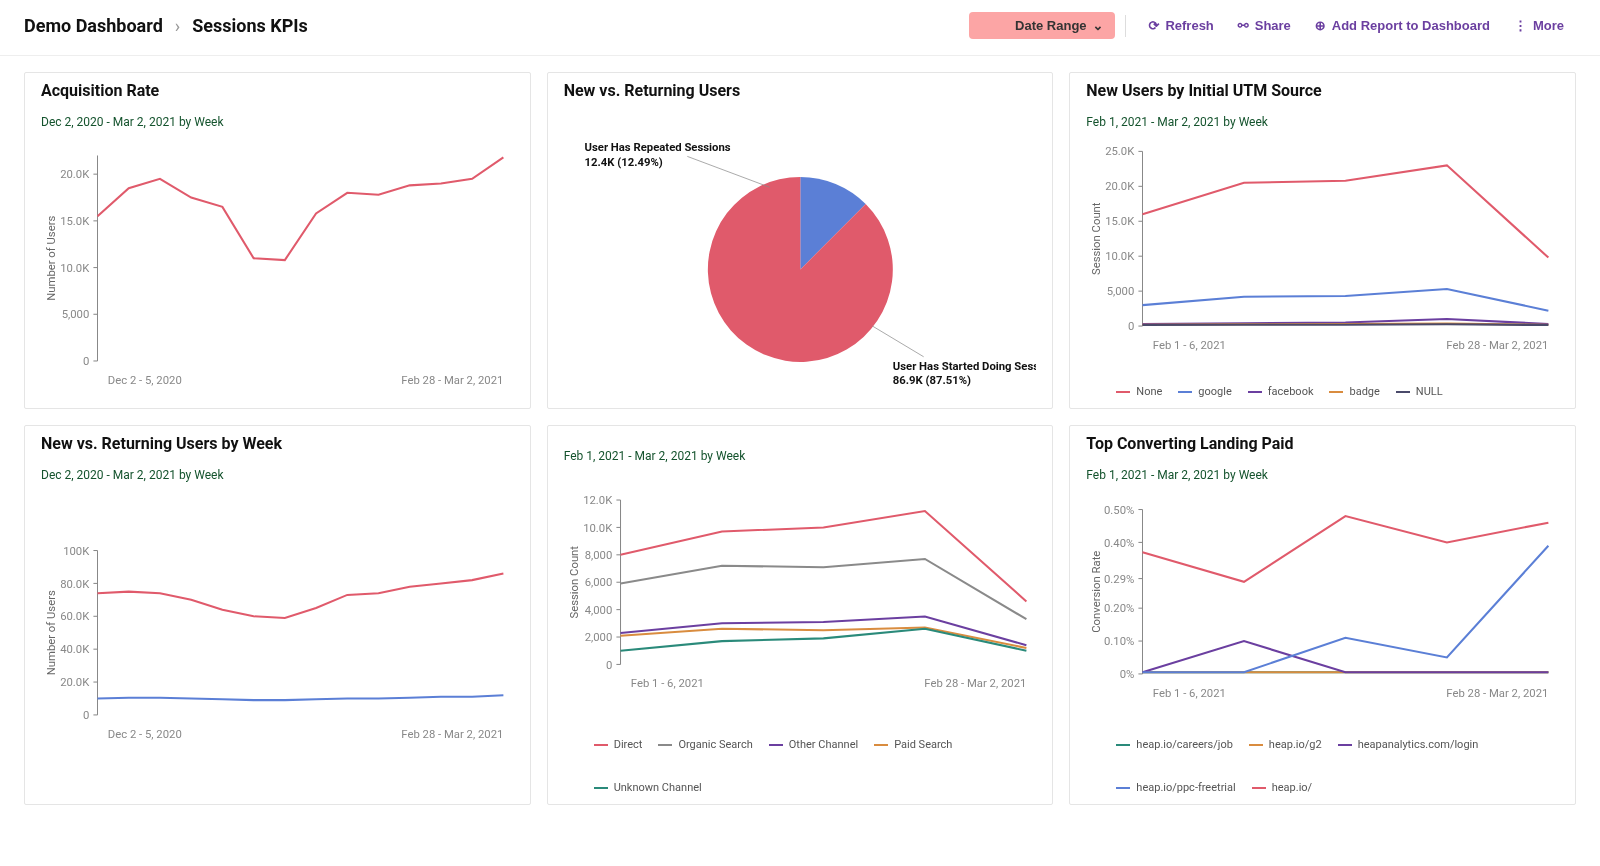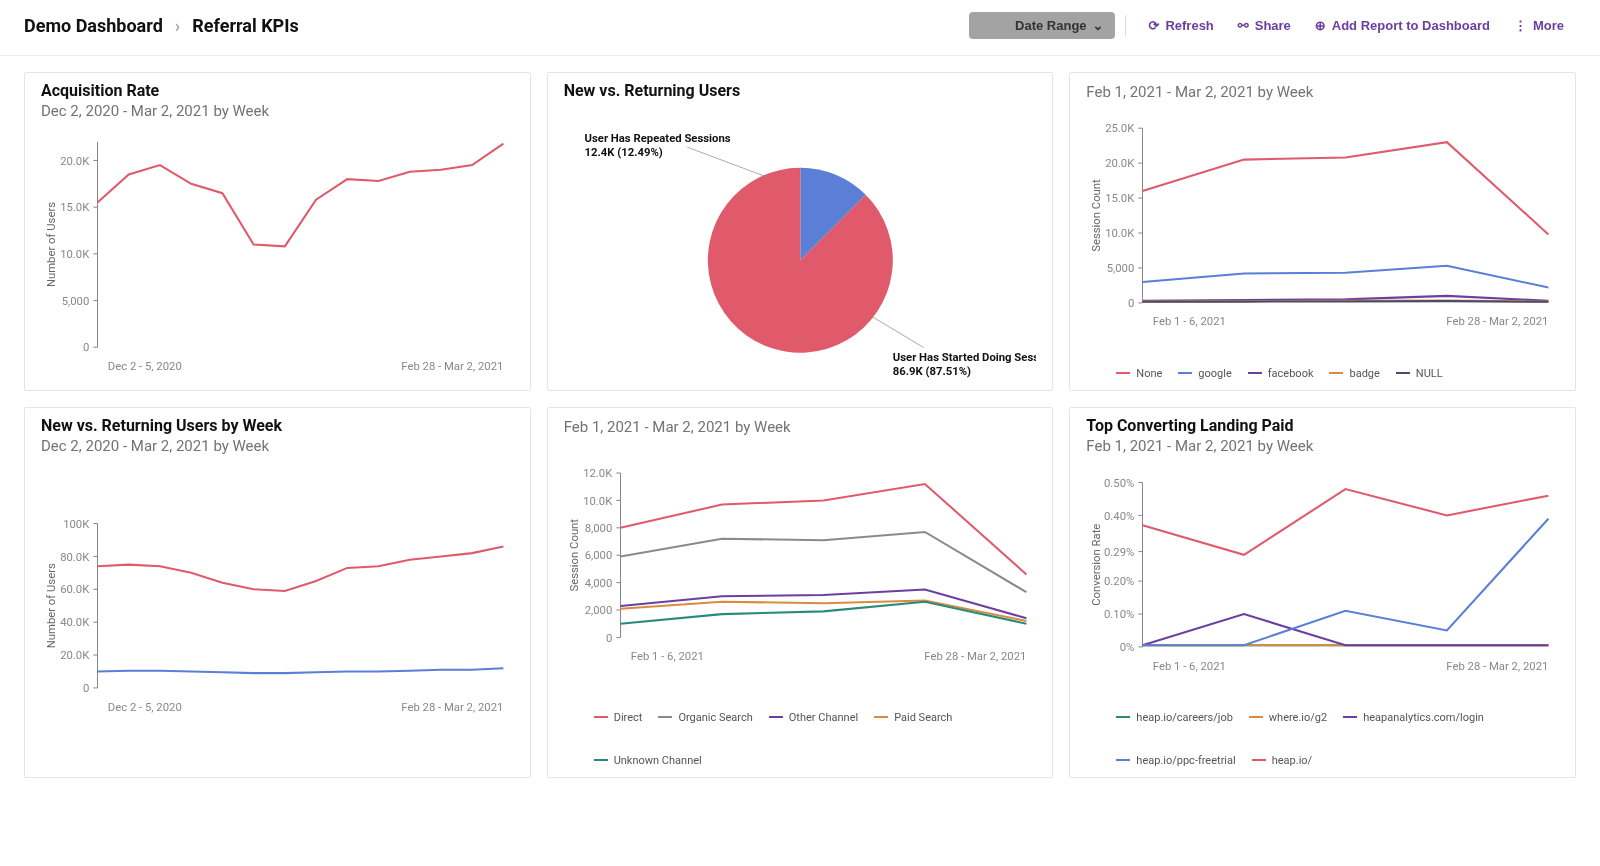--- a/index.html
+++ b/index.html
@@ -2,44 +2,44 @@
 <html><head>
 <meta charset="utf-8">
 <style>
   * { box-sizing: border-box; margin: 0; padding: 0; }
   body { font-family: -apple-system, BlinkMacSystemFont, "Segoe UI", Roboto, Helvetica, Arial, sans-serif; background: #fff; color: #222; font-size: 13px; }
   .topbar { display: flex; align-items: center; padding: 12px 24px 16px 24px; border-bottom: 1px solid #eee; }
   .breadcrumb { font-size: 18px; font-weight: 700; color: #111; display:flex; gap:12px;}
   .breadcrumb .chev { color:#999; font-weight:400; }
   .spacer { flex: 1; }
   .btn { display: inline-flex; align-items: center; gap: 6px; padding: 6px 12px; border-radius: 4px; font-size: 13px; font-weight: 600; cursor: pointer; border: none; background: transparent; }
-  .btn.date { background: #a3a3a3; color: #333; padding-left: 46px; }
+  .btn.date { background: #fca5a5; color: #333; padding-left: 46px; }
   .btn.purple { color: #6b3fa0; }
   .divider-v { width: 1px; height: 22px; background: #ddd; margin: 0 10px; }
   .grid { display: grid; grid-template-columns: 1fr 1fr 1fr; gap: 16px; padding: 16px 24px; }
   .card { border: 1px solid #e5e5e5; border-radius: 2px; padding: 8px 16px 10px 16px; background: #fff; display:flex; flex-direction:column; }
   .card h3 { font-size: 16px; font-weight: 700; color: #111; }
-  .card .sub { font-size: 15px; color: #737373; margin-top: 2px; }
+  .card .sub { font-size: 12px; color: #14532d; margin-top: 15px; }
   .chart { flex:1; margin-top: 10px; position: relative; min-height: 220px; }
   .legend { display:flex; flex-wrap:wrap; gap: 10px 16px; font-size:11px; color:#555; margin-top:6px; padding-left: 30px;}
   .legend .item { display:inline-flex; align-items:center; gap:6px;margin-top:20px;}
   .swatch { width:14px; height:2px; display:inline-block; }
   svg { width:100%; height:100%; }
   .ylabel { font-size:11px; fill:#666; }
   .pie-label { font-size:11px; font-weight:700; fill:#111; }
   .pie-sub { font-size:11px; font-weight:700; fill:#111; }
 </style>
 </head>
 <body>
 
 <div class="topbar">
   <div class="breadcrumb">
     <span>Demo Dashboard</span>
     <span class="chev">›</span>
-    <span>Referral KPIs</span>
+    <span>Sessions KPIs</span>
   </div>
   <div class="spacer"></div>
   <button class="btn date">
     <span>Date Range</span>
     <span>⌄</span>
   </button>
   <span class="divider-v"></span>
   <button class="btn purple">
     <span>⟳</span>
     <span>Refresh</span>
@@ -94,20 +94,21 @@
           <text x="20" y="20" class="pie-label">User Has Repeated Sessions</text>
           <text x="20" y="34" class="pie-sub">12.4K (12.49%)</text>
           <line x1="300" y1="190" x2="350" y2="220" stroke="#888" stroke-width="0.7"></line>
           <text x="320" y="233" class="pie-label">User Has Started Doing Sess…</text>
           <text x="320" y="247" class="pie-sub">86.9K (87.51%)</text>
         </svg>
     </div>
   </div>
 
   <div class="card">
+    <h3>New Users by Initial UTM Source</h3>
     <div class="sub">Feb 1, 2021 - Mar 2, 2021 by Week</div>
     <div class="chart">
       <svg viewBox="0 0 460 210">
           <line x1="51" y1="180" x2="55" y2="180" stroke="#888"></line>
           <text x="47" y="184" text-anchor="end" class="axis" font-size="11" fill="#888">0</text>
           <line x1="51" y1="146" x2="55" y2="146" stroke="#888"></line>
           <text x="47" y="150" text-anchor="end" class="axis" font-size="11" fill="#888">5,000</text>
           <line x1="51" y1="112" x2="55" y2="112" stroke="#888"></line>
           <text x="47" y="116" text-anchor="end" class="axis" font-size="11" fill="#888">10.0K</text>
           <line x1="51" y1="78" x2="55" y2="78" stroke="#888"></line>
@@ -259,21 +260,21 @@
           <path d="M55 51.599999999999994 L153.75 80.39999999999999 L252.5 16.400000000000006 L351.25 42 L450 22.799999999999983 " fill="none" stroke="#e05a6b" stroke-width="2"></path>
         </svg>
     </div>
     <div class="legend">
         <span class="item">
           <span class="swatch" style="background:#2a8a7a"></span>
           <span>heap.io/careers/job</span>
         </span>
         <span class="item">
           <span class="swatch" style="background:#d98c3f"></span>
-          <span>where.io/g2</span>
+          <span>heap.io/g2</span>
         </span>
         <span class="item">
           <span class="swatch" style="background:#6b3fa0"></span>
           <span>heapanalytics.com/login</span>
         </span>
         <span class="item">
           <span class="swatch" style="background:#5b7fd6"></span>
           <span>heap.io/ppc-freetrial</span>
         </span>
         <span class="item">

